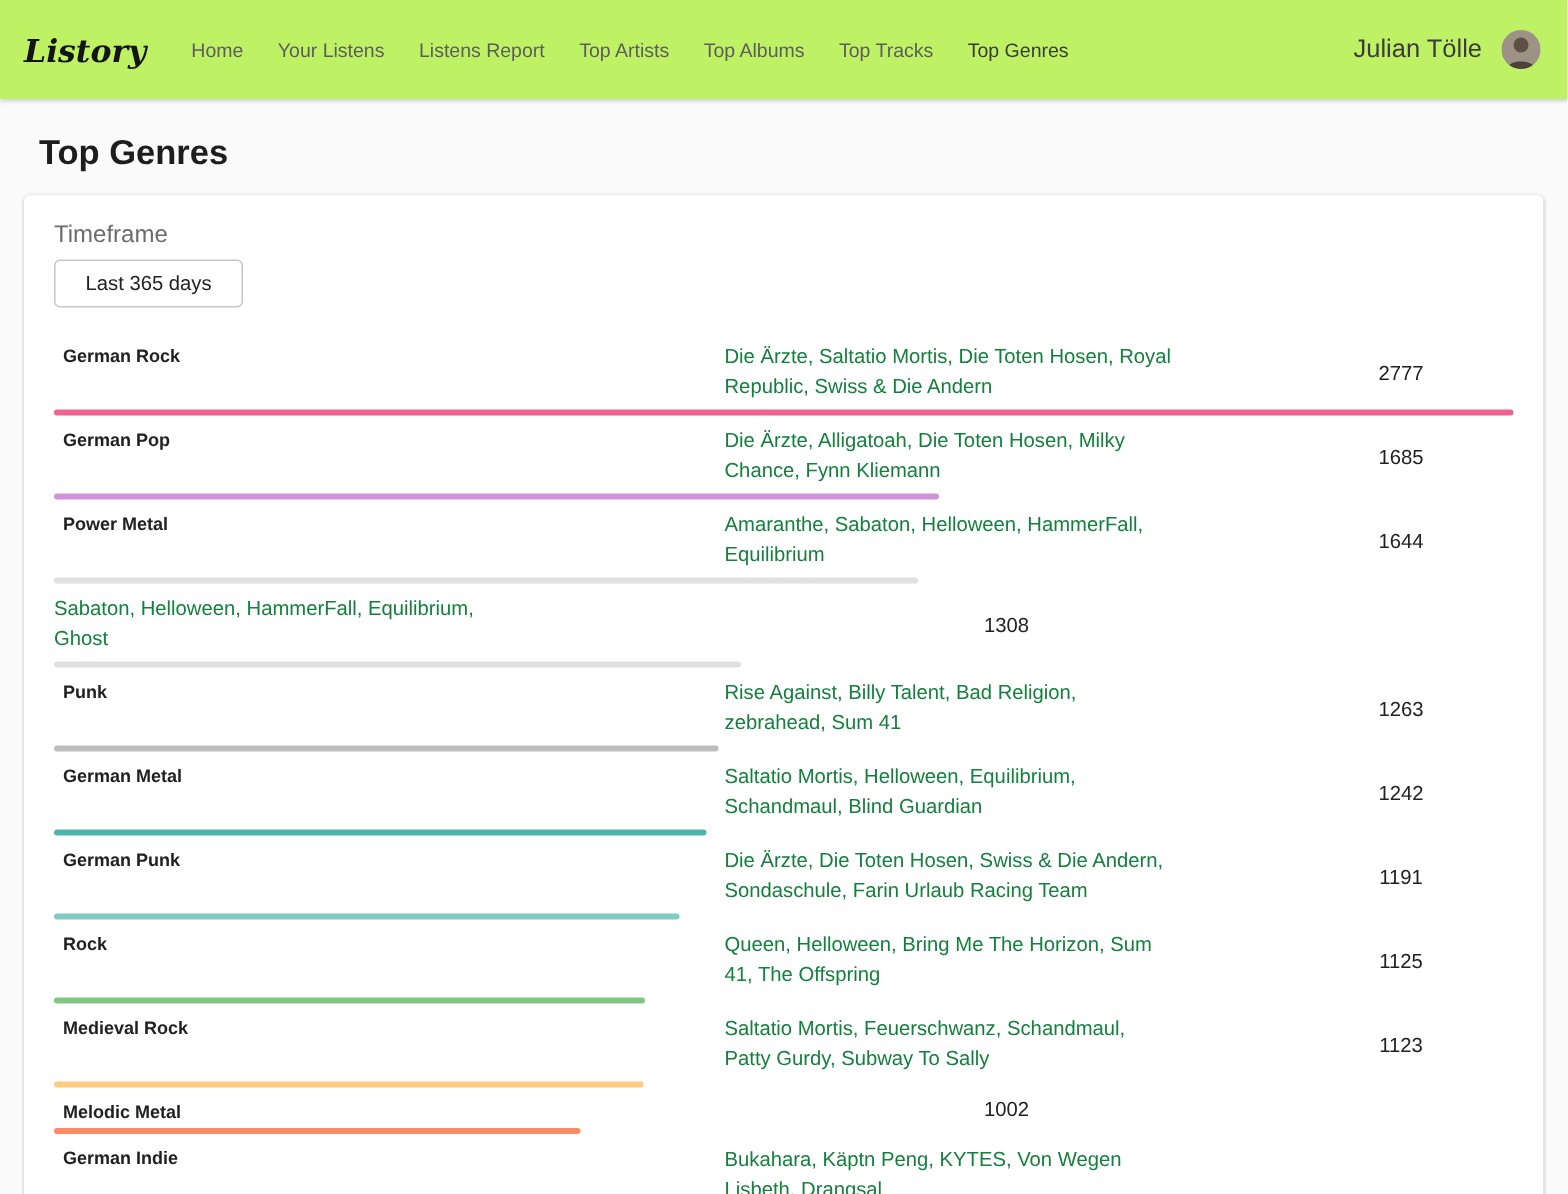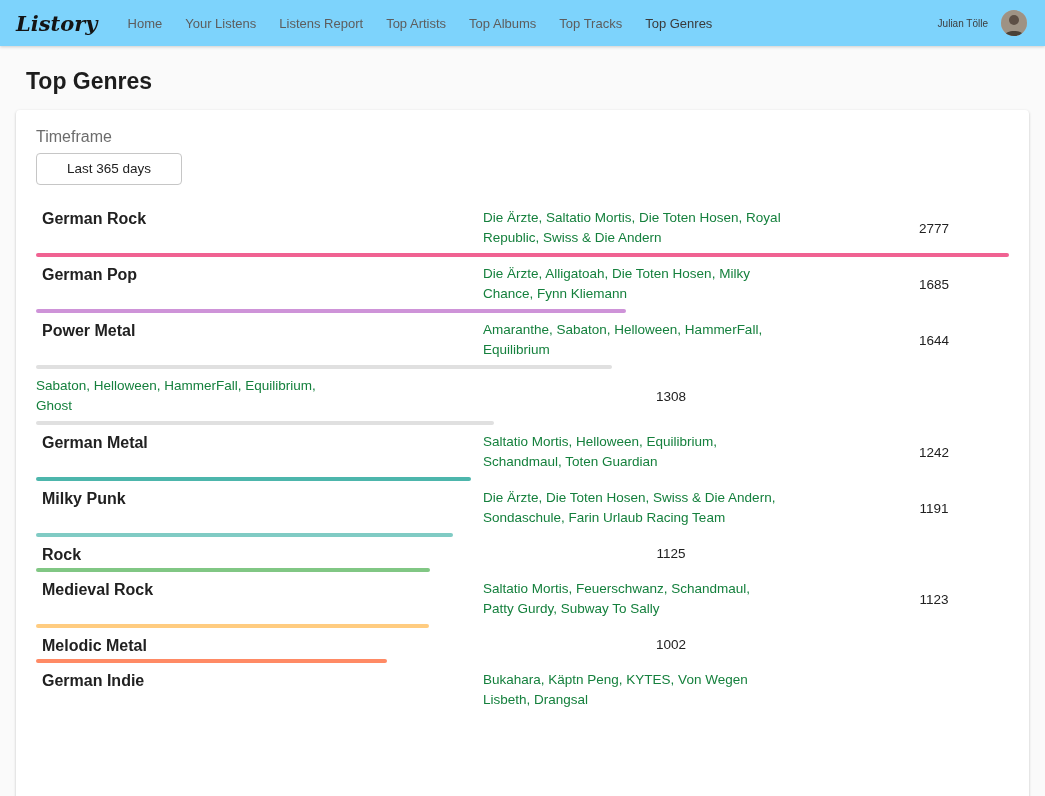--- a/index.html
+++ b/index.html
@@ -4,40 +4,40 @@
 <style>
   * { margin:0; padding:0; box-sizing:border-box; }
   html, body {
     width:1045px; height:796px; overflow:hidden;
     background:#fafafa;
     font-family:"Liberation Sans", sans-serif;
     color:#212121;
   }
   
   .topbar {
-    height:46px; background:#7dd3fc;
+    height:66px; background:#bef264;
     box-shadow:0 1px 3px rgba(0,0,0,0.18);
     display:flex; align-items:center;
     padding:0 18px 0 16px;
     position:relative; z-index:2;
   }
   .logo {
     font-family:"DejaVu Serif", serif;
     font-style:italic; font-weight:bold;
     font-size:21px; color:#141414;
     margin-right:18px; cursor:pointer;
   }
   .nav { display:flex; align-items:center;margin-left:12px; }
   .nav a {
     font-size:13px; color:#5d5d5d; text-decoration:none;
     margin-right:23px; white-space:nowrap; cursor:pointer;
   }
   .nav a.active { color:#3a3a3a; }
   .user-area { margin-left:auto; display:flex; align-items:center; }
-  .user-name { font-size:10px; color:#3c3c3c; margin-right:13px; }
+  .user-name { font-size:17px; color:#3c3c3c; margin-right:13px; }
   .avatar {
     width:26px; height:26px; border-radius:50%;
     background:#b0bec5; overflow:hidden; cursor:pointer;
     display:flex; align-items:flex-end; justify-content:center;
   }
   
   .page-title {
     font-size:23px; font-weight:bold; color:#1d1d1d;
     margin:22px 0 15px 26px;
   }
@@ -45,31 +45,31 @@
     margin:0 16px; background:#ffffff; border-radius:4px;
     box-shadow:0 1px 3px rgba(0,0,0,0.2), 0 1px 1px rgba(0,0,0,0.1);
     padding:18px 20px 4px 20px;
     min-height:700px;
   }
   .tf-label { font-size:16px; color:#6c6c6c; margin-bottom:7px; }
   .tf-select {
     display:inline-block; background:#fff;
     border:1px solid #c6c6c6; border-radius:4px;
     font-family:"Liberation Sans", sans-serif;
-    font-size:13.5px; color:#222; padding:8px 30px;
+    font-size:13.5px; color:#222; padding:8px 20px;
     cursor:pointer; line-height:1;
   }
   .genre-table { margin-top:16px; }
   .genre-row {
     display:grid;
     grid-template-columns:447px 1fr 150px;
     padding-top:7px;
   }
   .g-name {
-    font-size:16px; font-weight:bold; color:#212121;
+    font-size:12px; font-weight:bold; color:#212121;
     padding-left:6px; padding-top:2px;
   }
   .g-artists {
     font-size:13.5px; color:#15803d; line-height:1.52;
     max-width:298px;
   }
   .g-count {
     font-size:13.5px; color:#212121;
     align-self:center; text-align:center;
   }
@@ -138,41 +138,50 @@
   </div>
 
   <div class="genre-row">
     <div class="g-artists">Sabaton, Helloween, HammerFall, Equilibrium, Ghost</div>
     <div class="g-count">1308</div>
     <div class="g-bar-track">
       <div class="g-bar" style="width: 47.1012%; background: rgb(224, 224, 224);"></div>
     </div>
   </div>
 
+  <div class="genre-row">
+    <div class="g-name">Punk</div>
+    <div class="g-artists">Rise Against, Billy Talent, Bad Religion, zebrahead, Sum 41</div>
+    <div class="g-count">1263</div>
+    <div class="g-bar-track">
+      <div class="g-bar" style="width: 45.4807%; background: rgb(189, 189, 189);"></div>
+    </div>
+  </div>
 
   <div class="genre-row">
     <div class="g-name">German Metal</div>
-    <div class="g-artists">Saltatio Mortis, Helloween, Equilibrium, Schandmaul, Toten Guardian</div>
+    <div class="g-artists">Saltatio Mortis, Helloween, Equilibrium, Schandmaul, Blind Guardian</div>
     <div class="g-count">1242</div>
     <div class="g-bar-track">
       <div class="g-bar" style="width: 44.7245%; background: rgb(77, 182, 172);"></div>
     </div>
   </div>
 
   <div class="genre-row">
-    <div class="g-name">Milky Punk</div>
+    <div class="g-name">German Punk</div>
     <div class="g-artists">Die Ärzte, Die Toten Hosen, Swiss &amp; Die Andern, Sondaschule, Farin Urlaub Racing Team</div>
     <div class="g-count">1191</div>
     <div class="g-bar-track">
       <div class="g-bar" style="width: 42.888%; background: rgb(128, 203, 196);"></div>
     </div>
   </div>
 
   <div class="genre-row">
     <div class="g-name">Rock</div>
+    <div class="g-artists">Queen, Helloween, Bring Me The Horizon, Sum 41, The Offspring</div>
     <div class="g-count">1125</div>
     <div class="g-bar-track">
       <div class="g-bar" style="width: 40.5113%; background: rgb(129, 199, 132);"></div>
     </div>
   </div>
 
   <div class="genre-row">
     <div class="g-name">Medieval Rock</div>
     <div class="g-artists">Saltatio Mortis, Feuerschwanz, Schandmaul, Patty Gurdy, Subway To Sally</div>
     <div class="g-count">1123</div>

